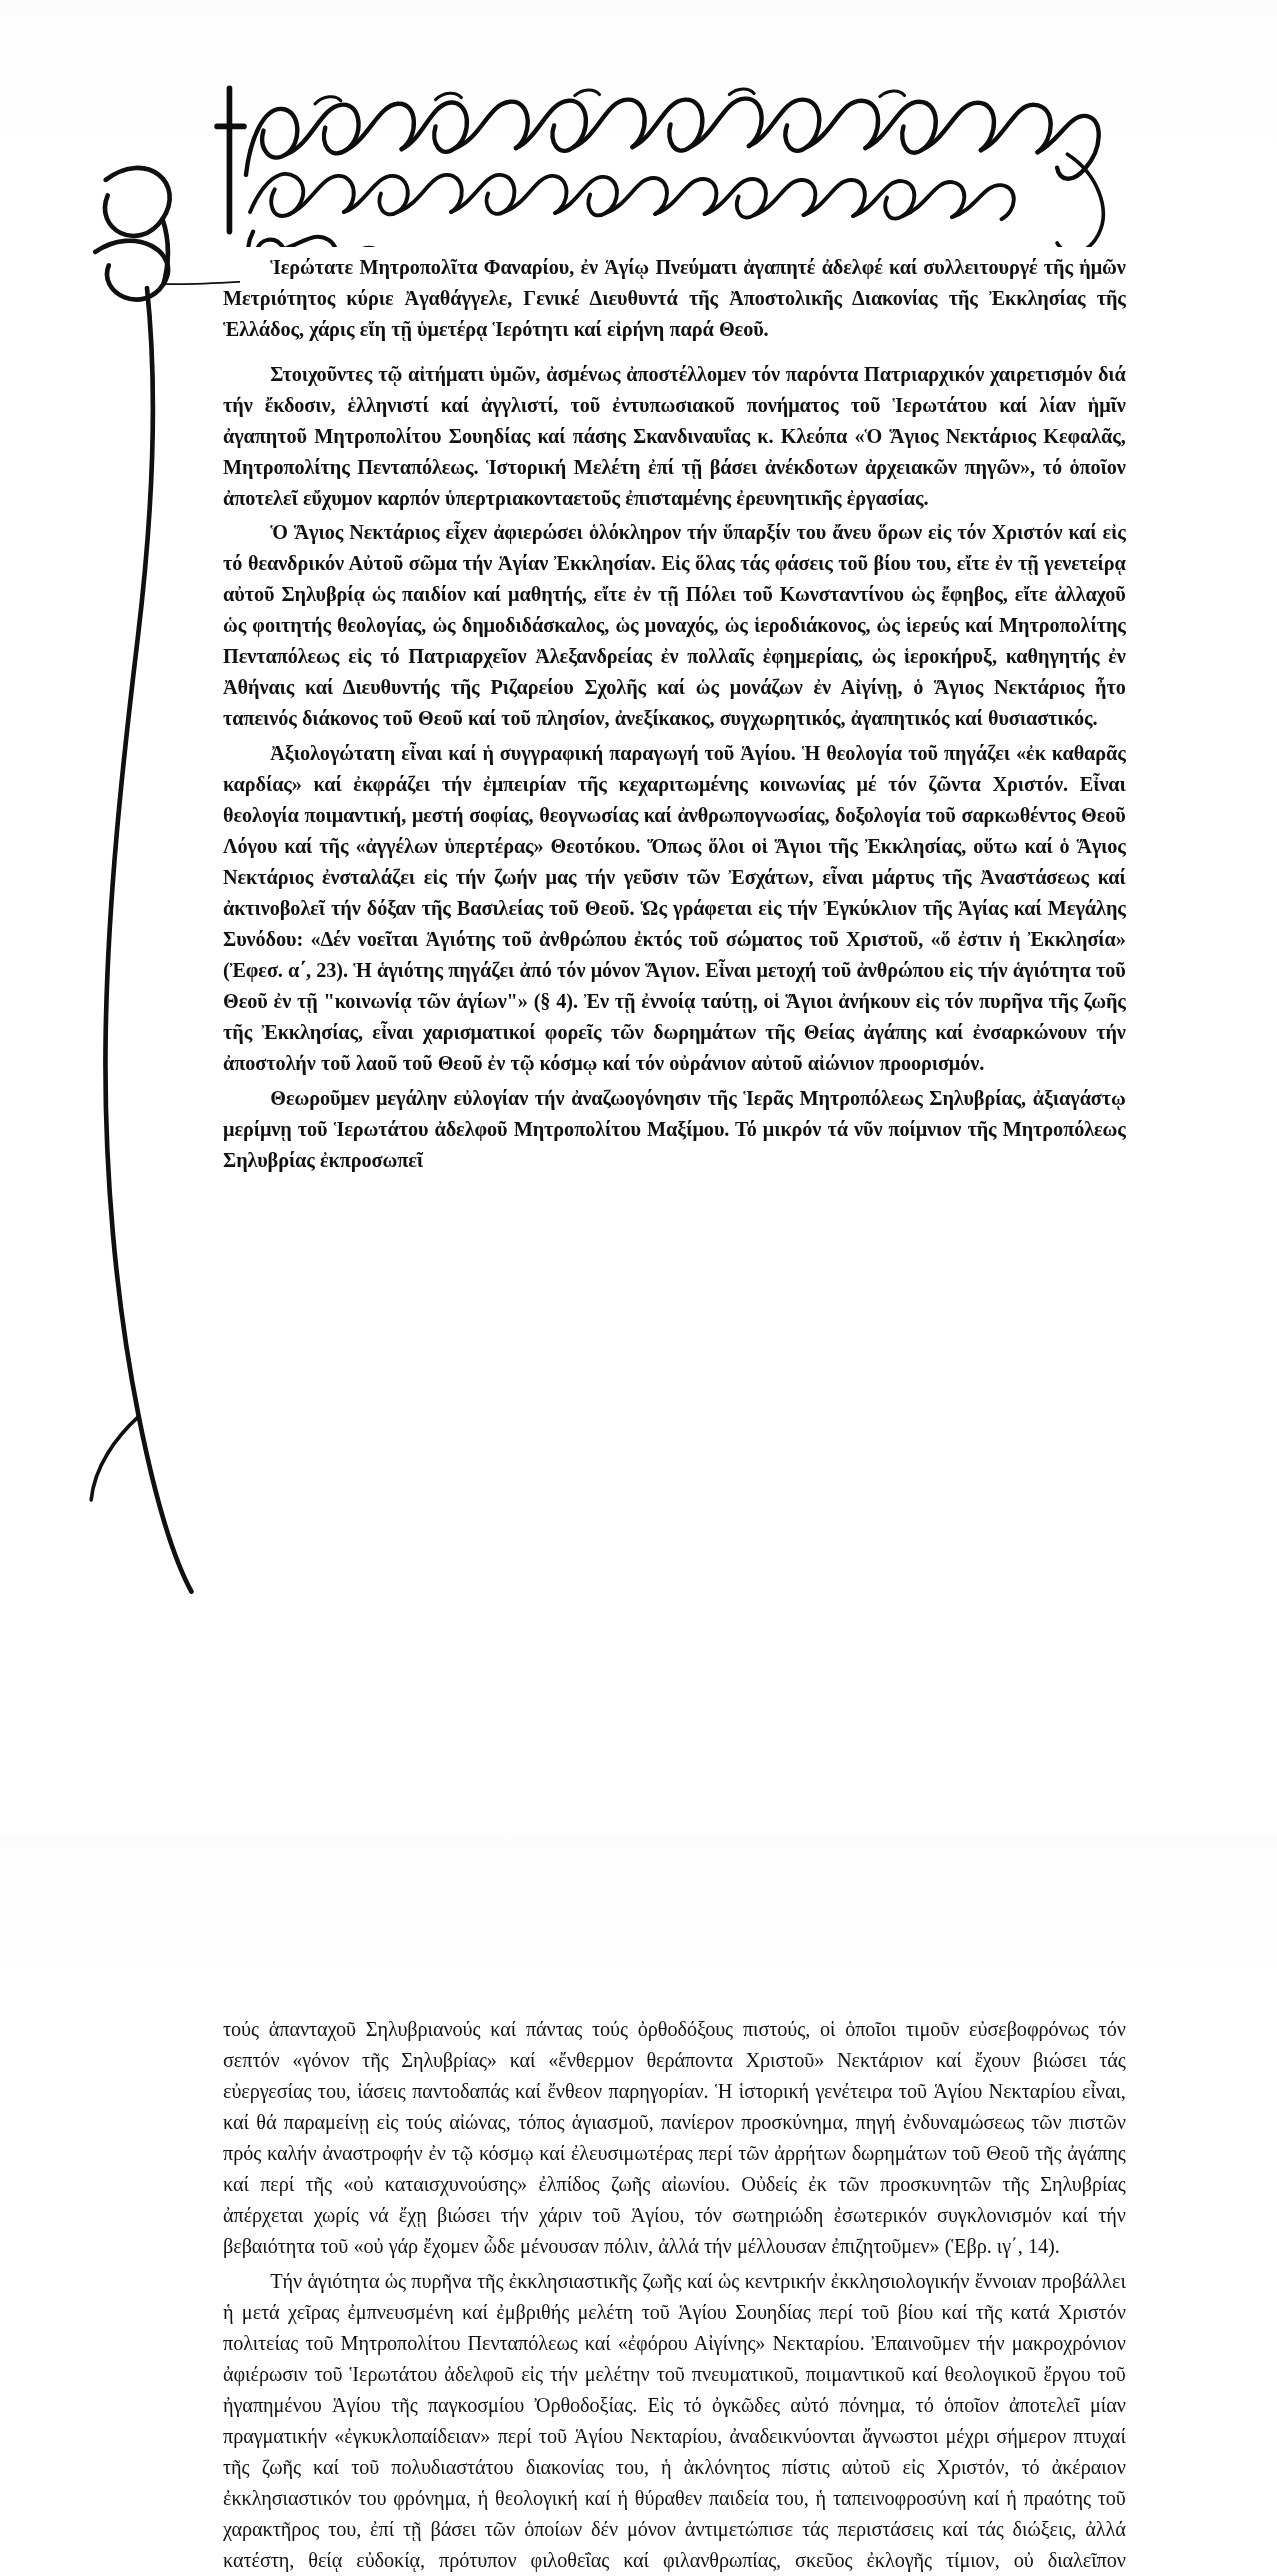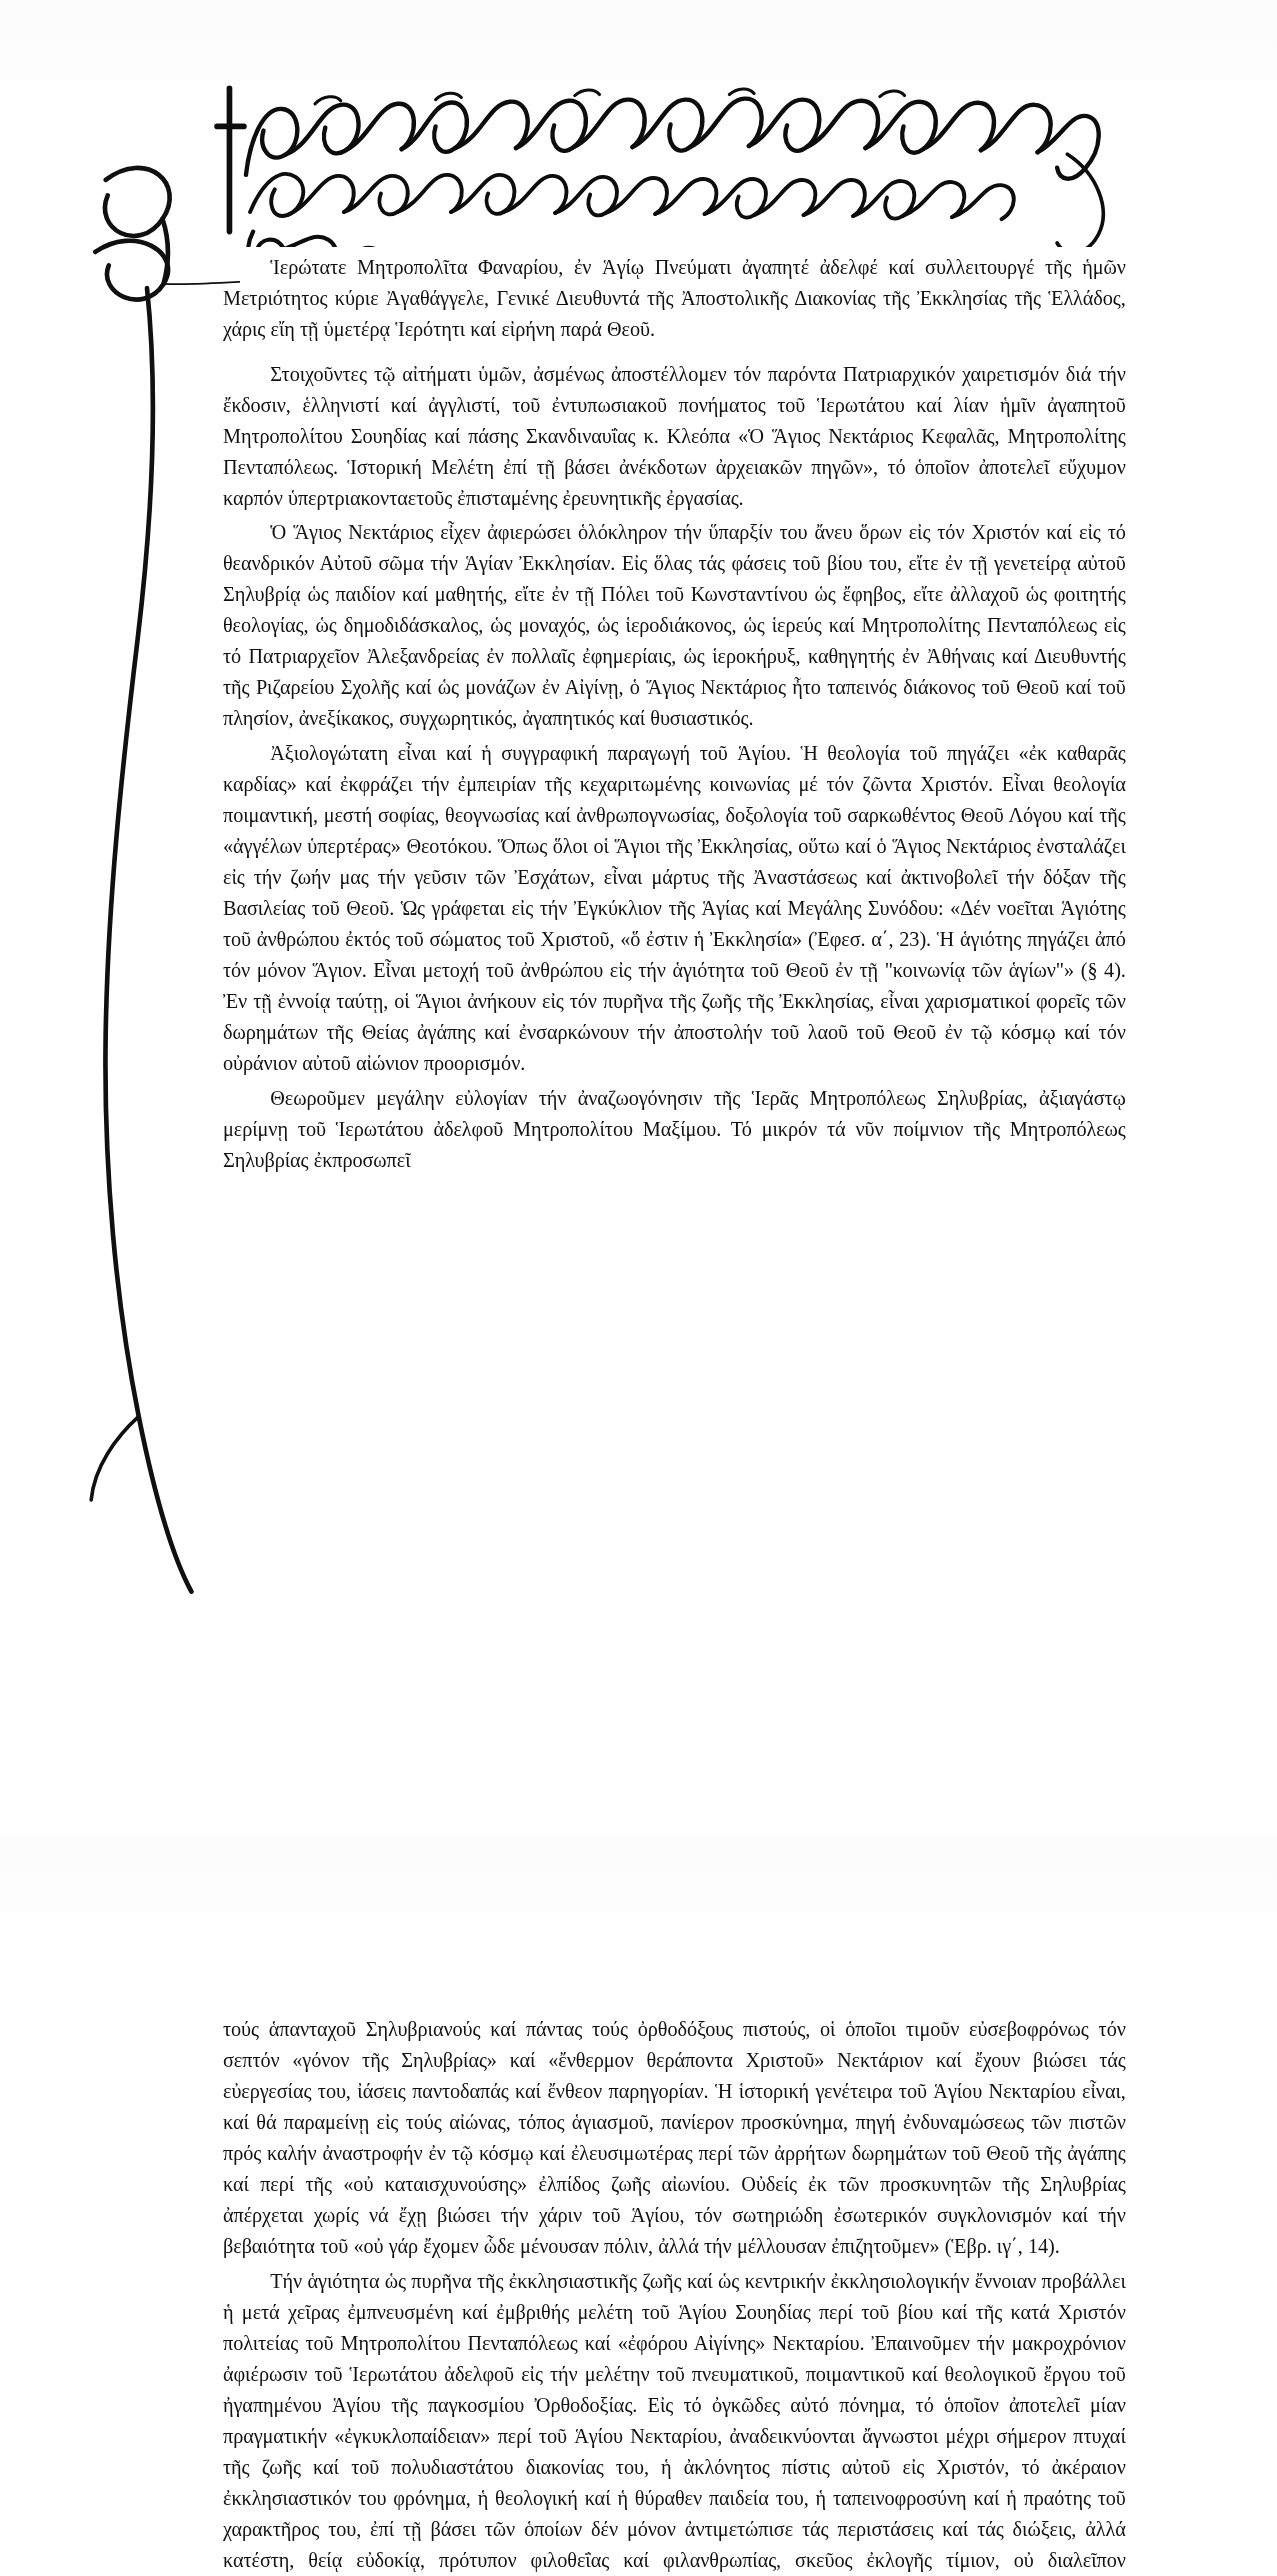--- a/index.html
+++ b/index.html
@@ -17,21 +17,21 @@
     overflow: hidden;
   }
 
   
   .page {
     position: absolute;
     left: 0;
     width: 1278px;
     background: #ffffff;
   }
-  #page-one { top: 0; height: 1834px; }
+  #page-one { top: 0; height: 1834px; font-weight: bold; }
   #page-two { top: 1834px; height: 1780px; }
 
   
   .scan-tint {
     position: absolute;
     inset: 0;
     pointer-events: none;
     background: linear-gradient(180deg, rgba(250,250,252,0.6) 0%, rgba(255,255,255,0) 10%);
   }
 

